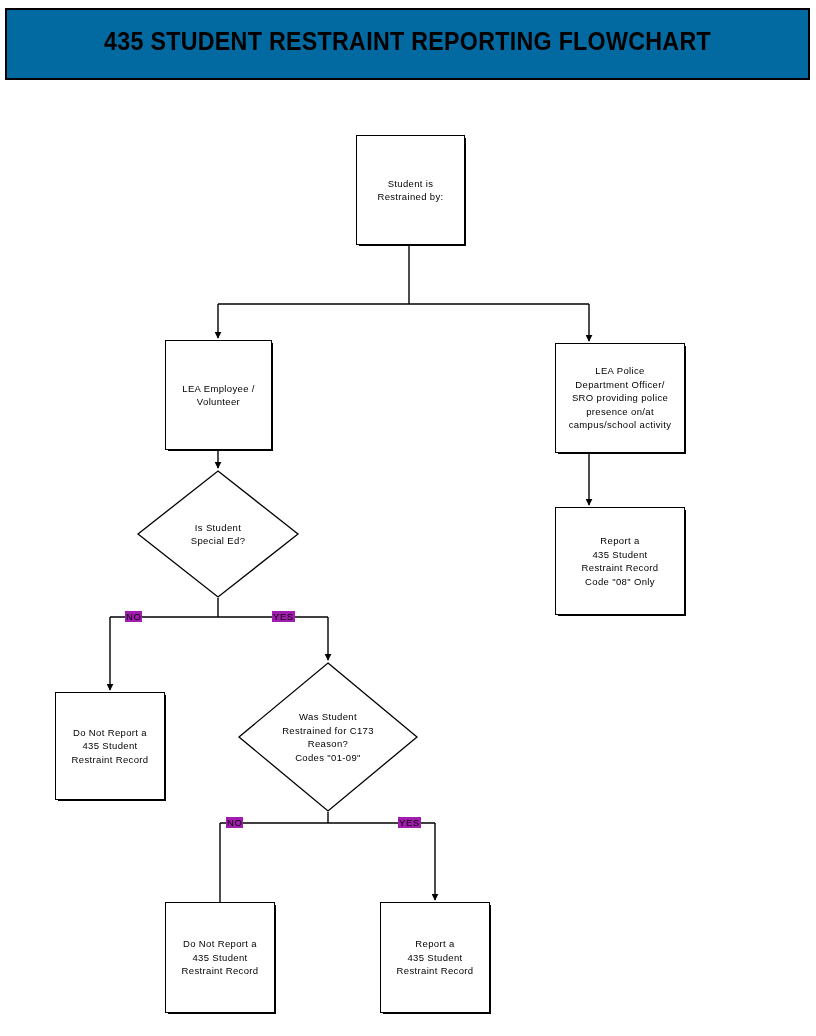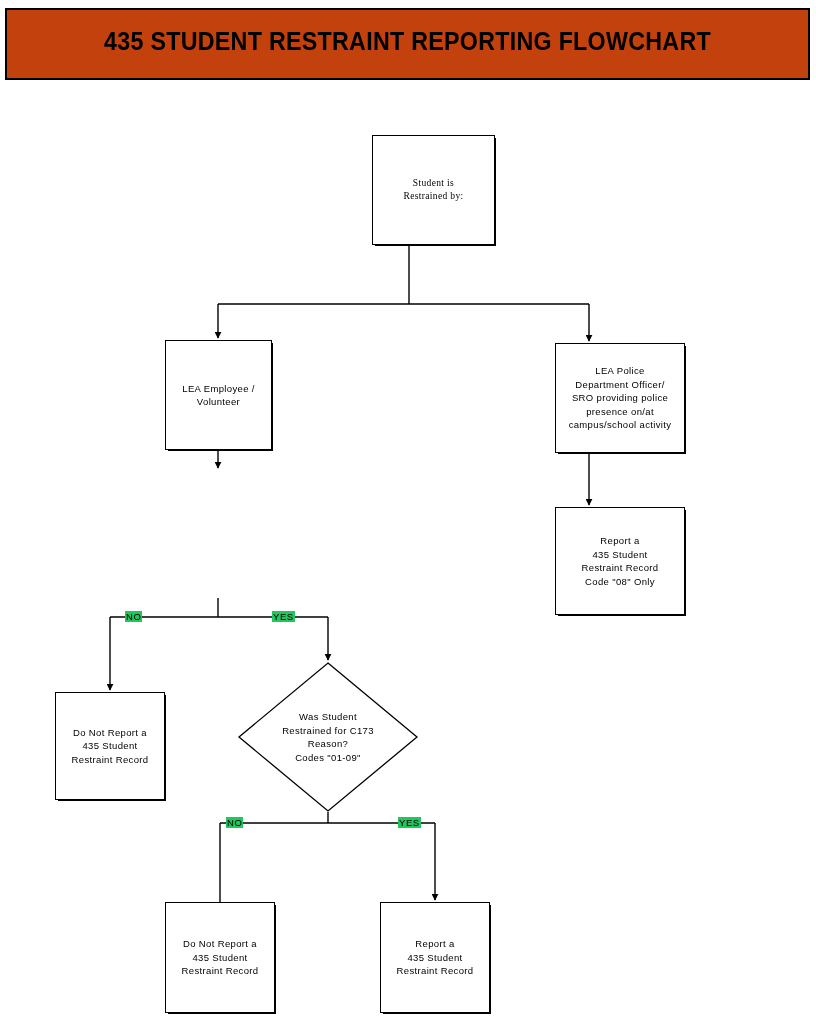--- a/index.html
+++ b/index.html
@@ -20,21 +20,21 @@
   }
   
   .title-box {
     position: absolute;
     left: 5px;
     top: 8px;
     width: 805px;
     height: 72px;
     border: 2px solid #000000;
     box-sizing: border-box;
-    background: #c2410c;
+    background: #0369a1;
   }
   .title-text {
     position: absolute;
     left: 0;
     right: 0;
     top: 17px;
     text-align: center;
     font-size: 25px;
     font-weight: bold;
     letter-spacing: 0.3px;
@@ -96,21 +96,21 @@
     width: 816px;
     height: 1036px;
     pointer-events: none;
   }
   
   .edge-label {
     position: absolute;
     font-size: 9.5px;
     letter-spacing: 0.6px;
     line-height: 11px;
-    background: #22c55e;
+    background: #a21caf;
     padding: 0 1px;
   }
 </style>
 </head>
 <body>
 
 <div id="page">
 
   <div class="title-box">
     <div class="title-text">435 STUDENT RESTRAINT REPORTING FLOWCHART</div>
@@ -147,21 +147,21 @@
       <path d="M 328 812 L 328 823"></path>
 
       <path d="M 220 823 L 435 823"></path>
 
       <path d="M 220 823 L 220 902"></path>
 
       <path d="M 435 823 L 435 900" marker-end="url(#arrow)"></path>
     </g>
   </svg>
 
-  <div class="node-box" style="left:372px; top:135px; width:123px; height:110px;font-family:Liberation Serif, serif;">
+  <div class="node-box" style="left:356px; top:135px; width:109px; height:110px;">
     <div class="label">Student is
 Restrained by:</div>
   </div>
 
   <div class="node-box" style="left:555px; top:343px; width:130px; height:110px;">
     <div class="label">LEA Police
 Department Officer/
 SRO providing police
 presence on/at
 campus/school activity</div>
@@ -172,20 +172,27 @@
 Volunteer</div>
   </div>
 
   <div class="node-box" style="left:555px; top:507px; width:130px; height:108px;">
     <div class="label">Report a
 435 Student
 Restraint Record
 Code "08" Only</div>
   </div>
 
+  <div class="diamond-wrap" style="left:137px; top:470px; width:162px; height:128px;">
+    <svg width="162" height="128" viewBox="0 0 162 128">
+      <polygon points="81,1 161,64 81,127 1,64" fill="#ffffff" stroke="#000000" stroke-width="1.3"></polygon>
+    </svg>
+    <div class="diamond-label">Is Student
+Special Ed?</div>
+  </div>
 
   <div class="node-box" style="left:55px; top:692px; width:110px; height:108px;">
     <div class="label">Do Not Report a
 435 Student
 Restraint Record</div>
   </div>
 
   <div class="diamond-wrap" style="left:238px; top:662px; width:180px; height:150px;">
     <svg width="180" height="150" viewBox="0 0 180 150">
       <polygon points="90,1 179,75 90,149 1,75" fill="#ffffff" stroke="#000000" stroke-width="1.3"></polygon>

